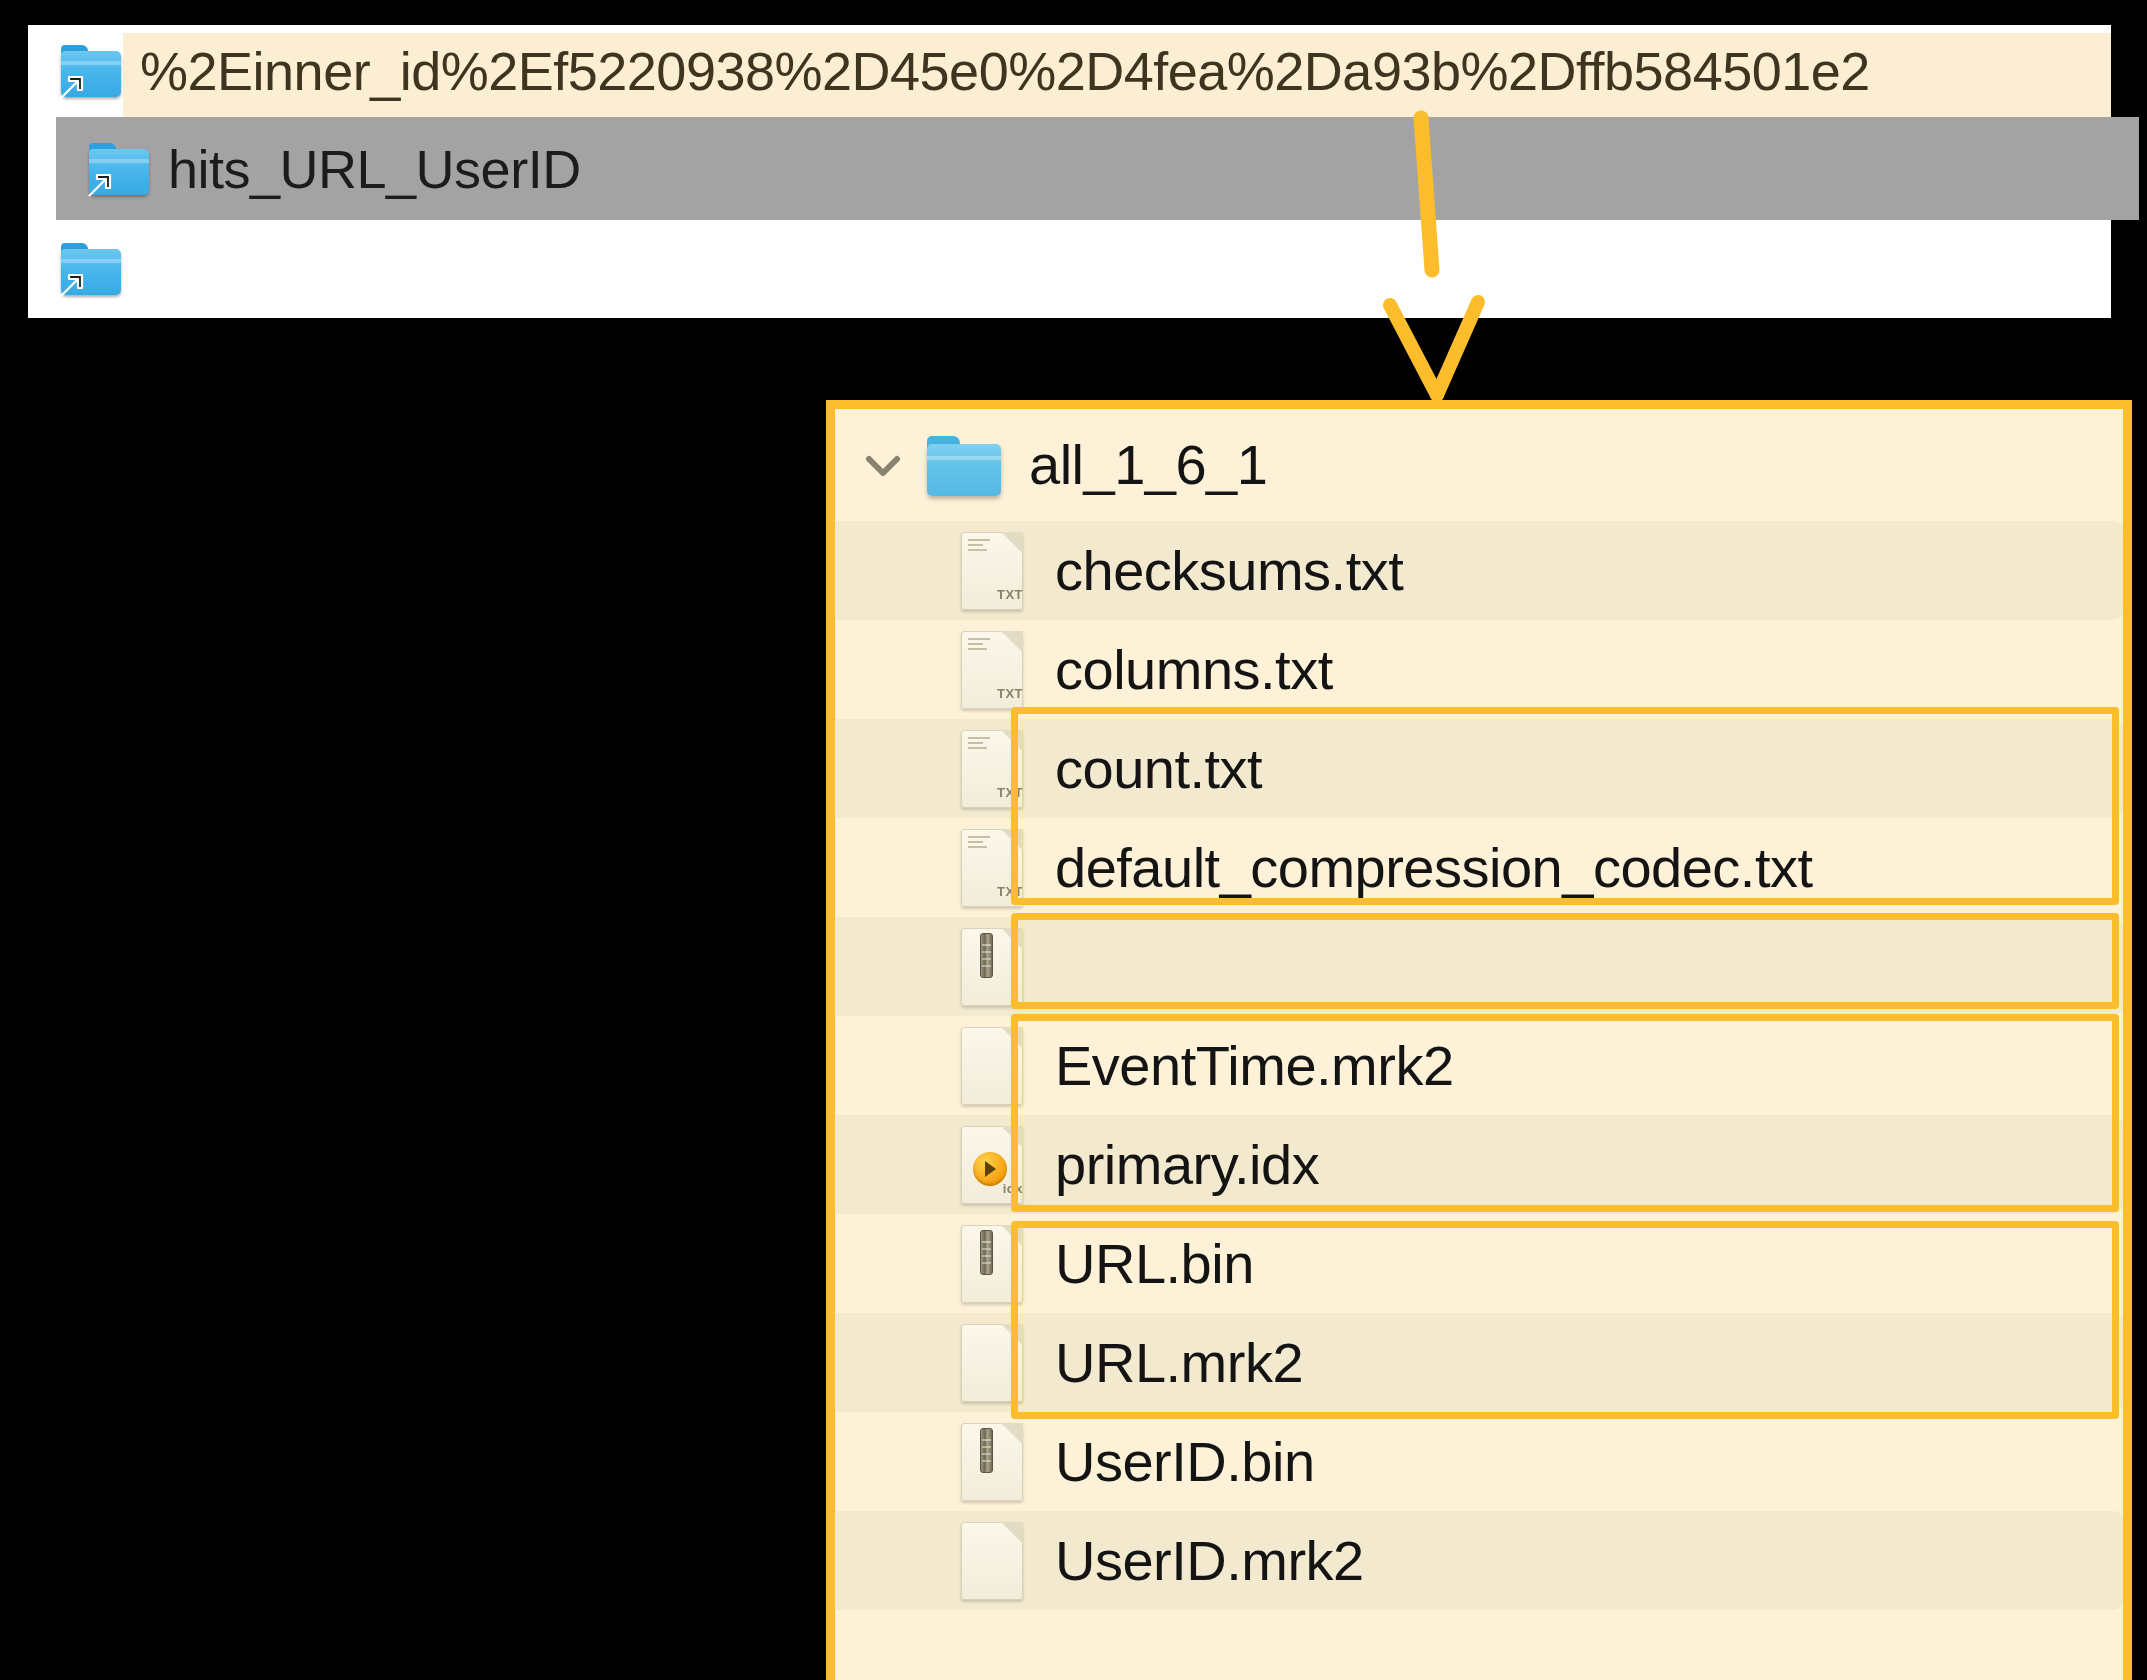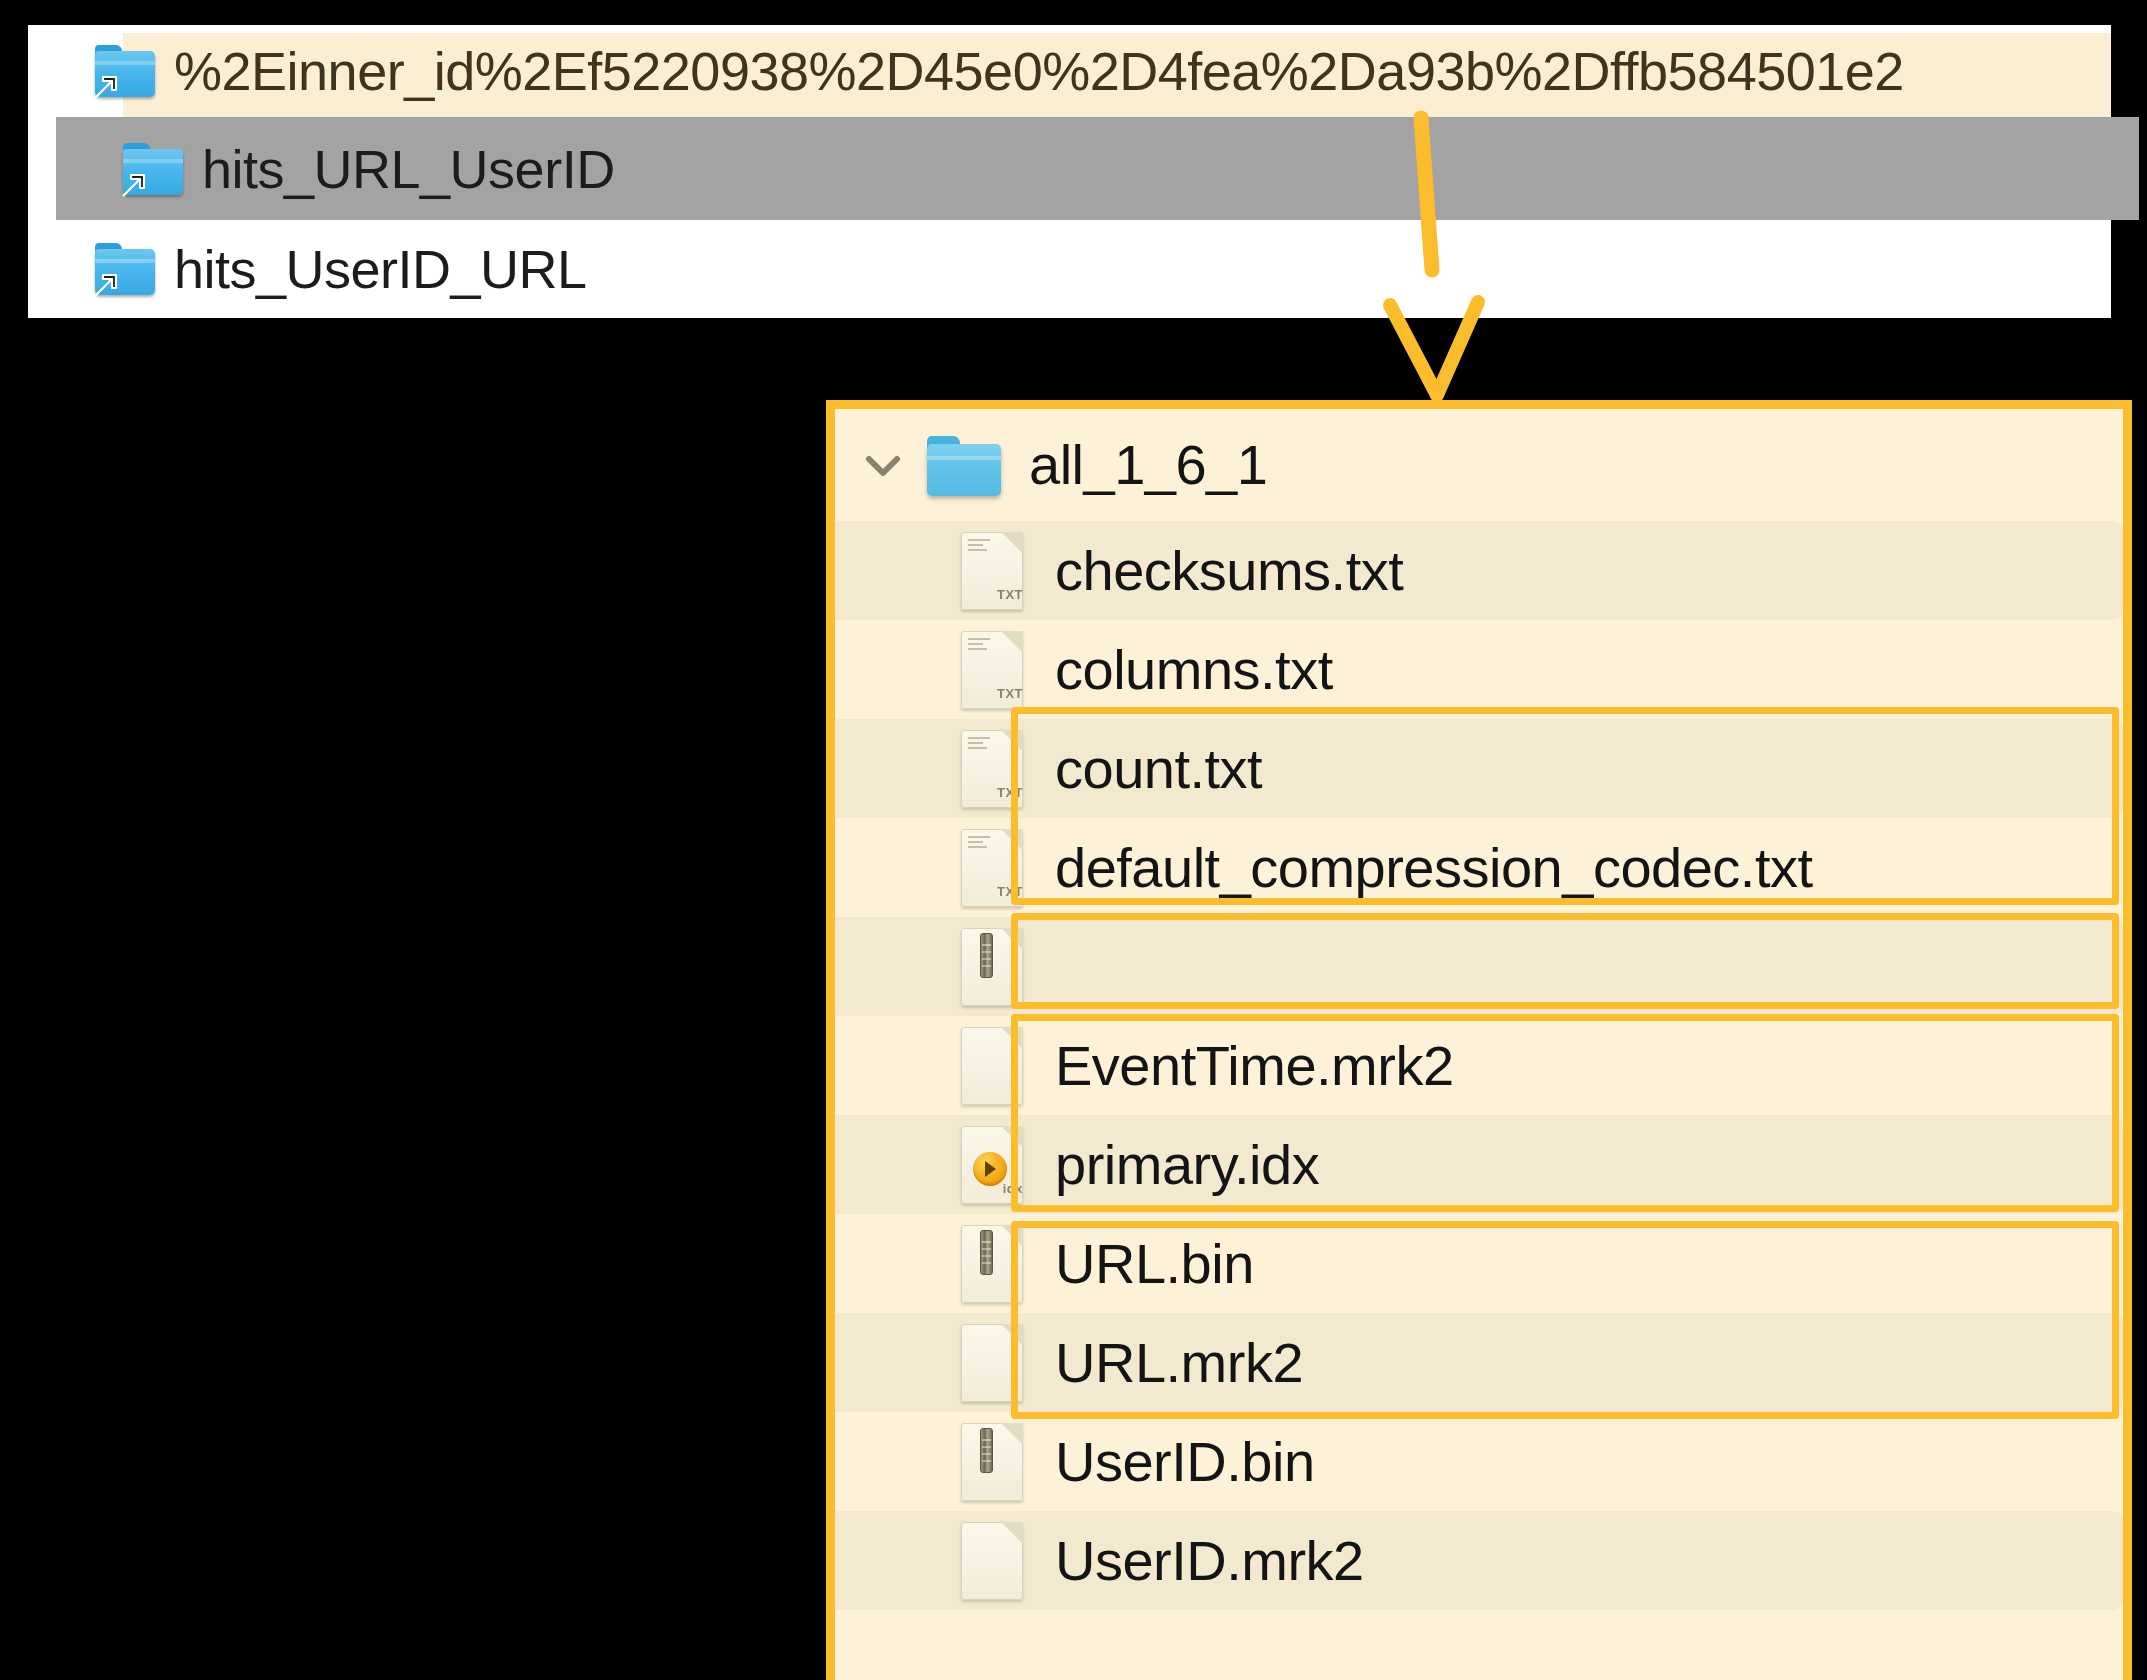--- a/index.html
+++ b/index.html
@@ -18,21 +18,20 @@
     left: 28px; top: 25px;
     width: 2083px; height: 293px;
     background: #ffffff;
   }
   .top-row {
     position: relative;
     display: flex;
     align-items: center;
     height: 92px;
     width: 100%;
-    padding-left: 34px;
   }
   .top-row.r1 { height: 92px; background:#ffffff; }
   .top-row.r2 { height: 103px; background:#a3a3a3;margin-left:28px; }
   .top-row.r3 { height: 98px; background:#ffffff; }
 
   .top-row .hl {
     position: absolute;
     left: 95px; right: 0; top: 8px; bottom: 0;
     background: #fbeed2;
   }
@@ -254,21 +253,20 @@
 
     <div class="top-row r3">
       <div class="folder-alias">
         <div class="ftab"></div>
         <div class="fbody"></div>
         <div class="fstripe"></div>
         <svg class="arrow-badge" viewBox="0 0 30 30">
           <path d="M5 25 L22 8 L22 17 L26 17 L26 4 L13 4 L13 8 L22 8" fill="#1d1d1d" stroke="#ffffff" stroke-width="2.2" stroke-linejoin="round"></path>
         </svg>
       </div>
-      <span class="top-label">hits_UserID_URL</span>
     </div>
   </div>
 
   <svg id="connector" viewBox="0 0 2147 1680">
     <path d="M1421 118 L1432 270" stroke="#fbbd2c" stroke-width="15" stroke-linecap="round" fill="none"></path>
     <path d="M1390 305 L1437 395" stroke="#fbbd2c" stroke-width="14" stroke-linecap="round" fill="none"></path>
     <path d="M1478 302 L1437 395" stroke="#fbbd2c" stroke-width="14" stroke-linecap="round" fill="none"></path>
   </svg>
 
   <div id="part-panel">

